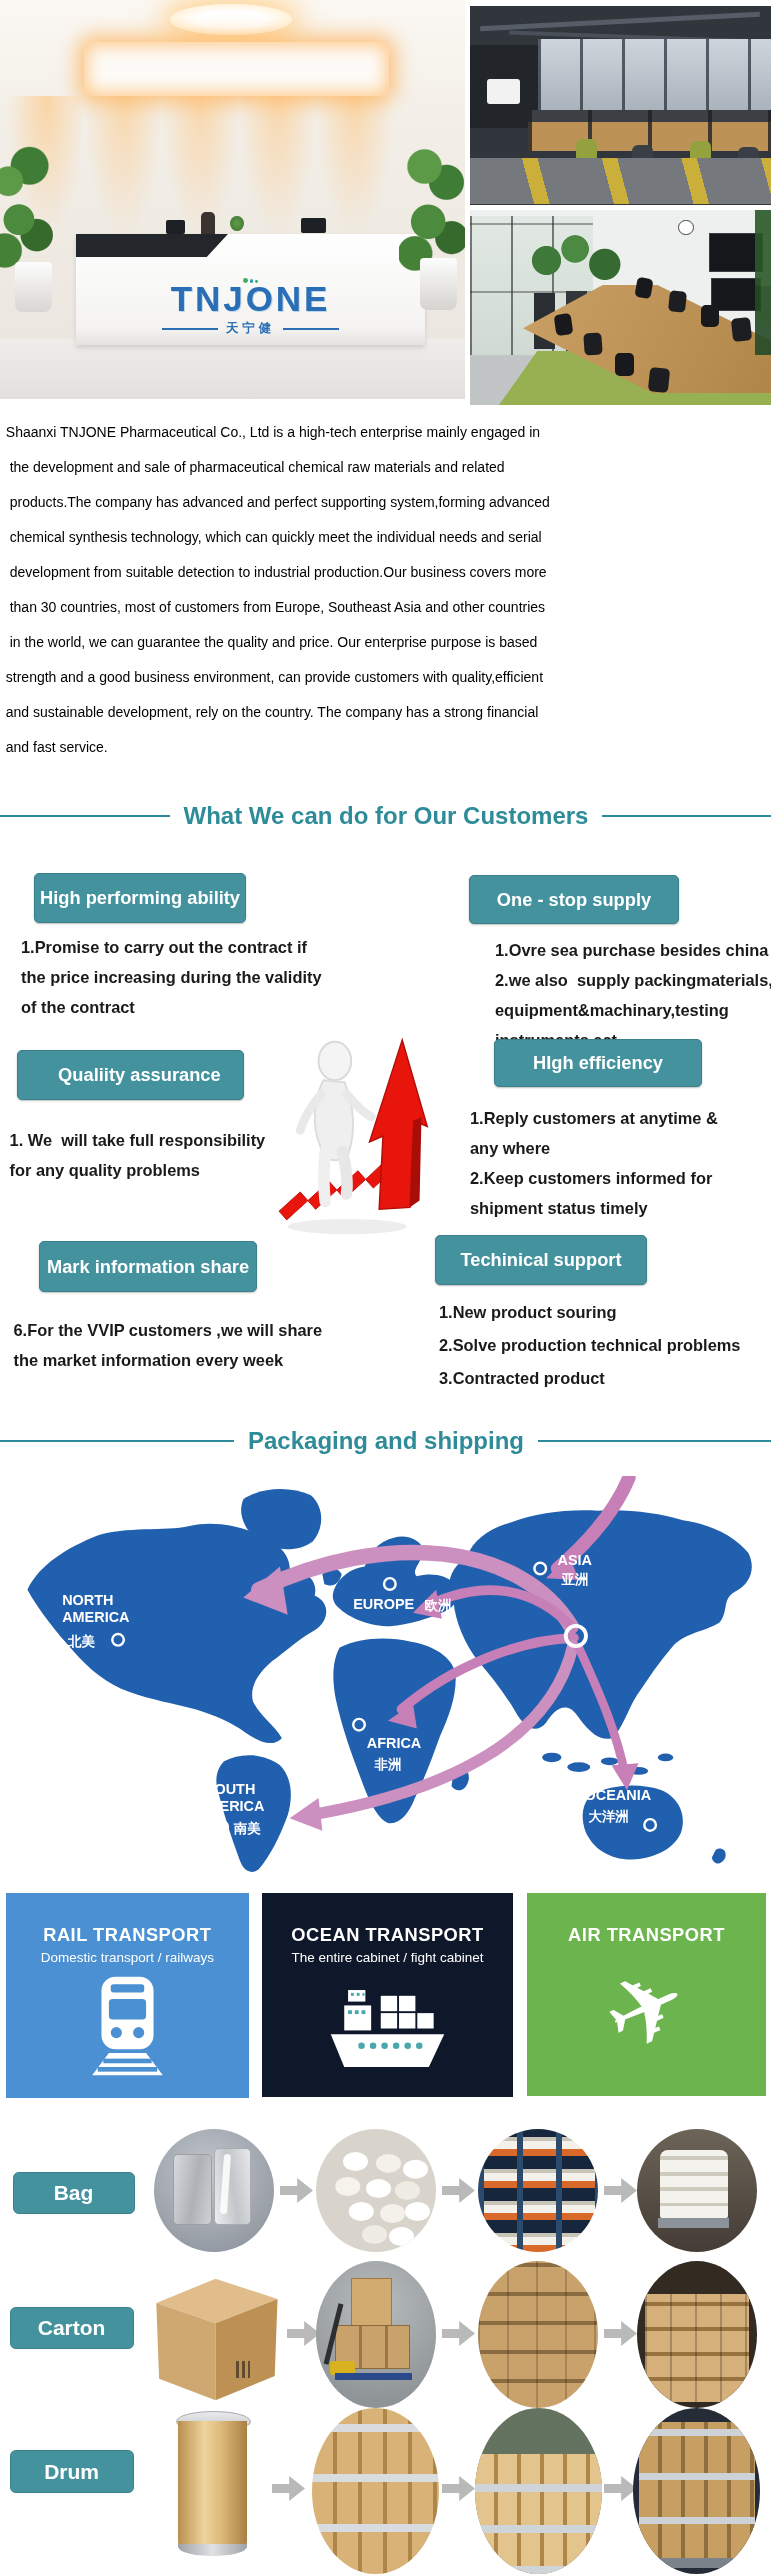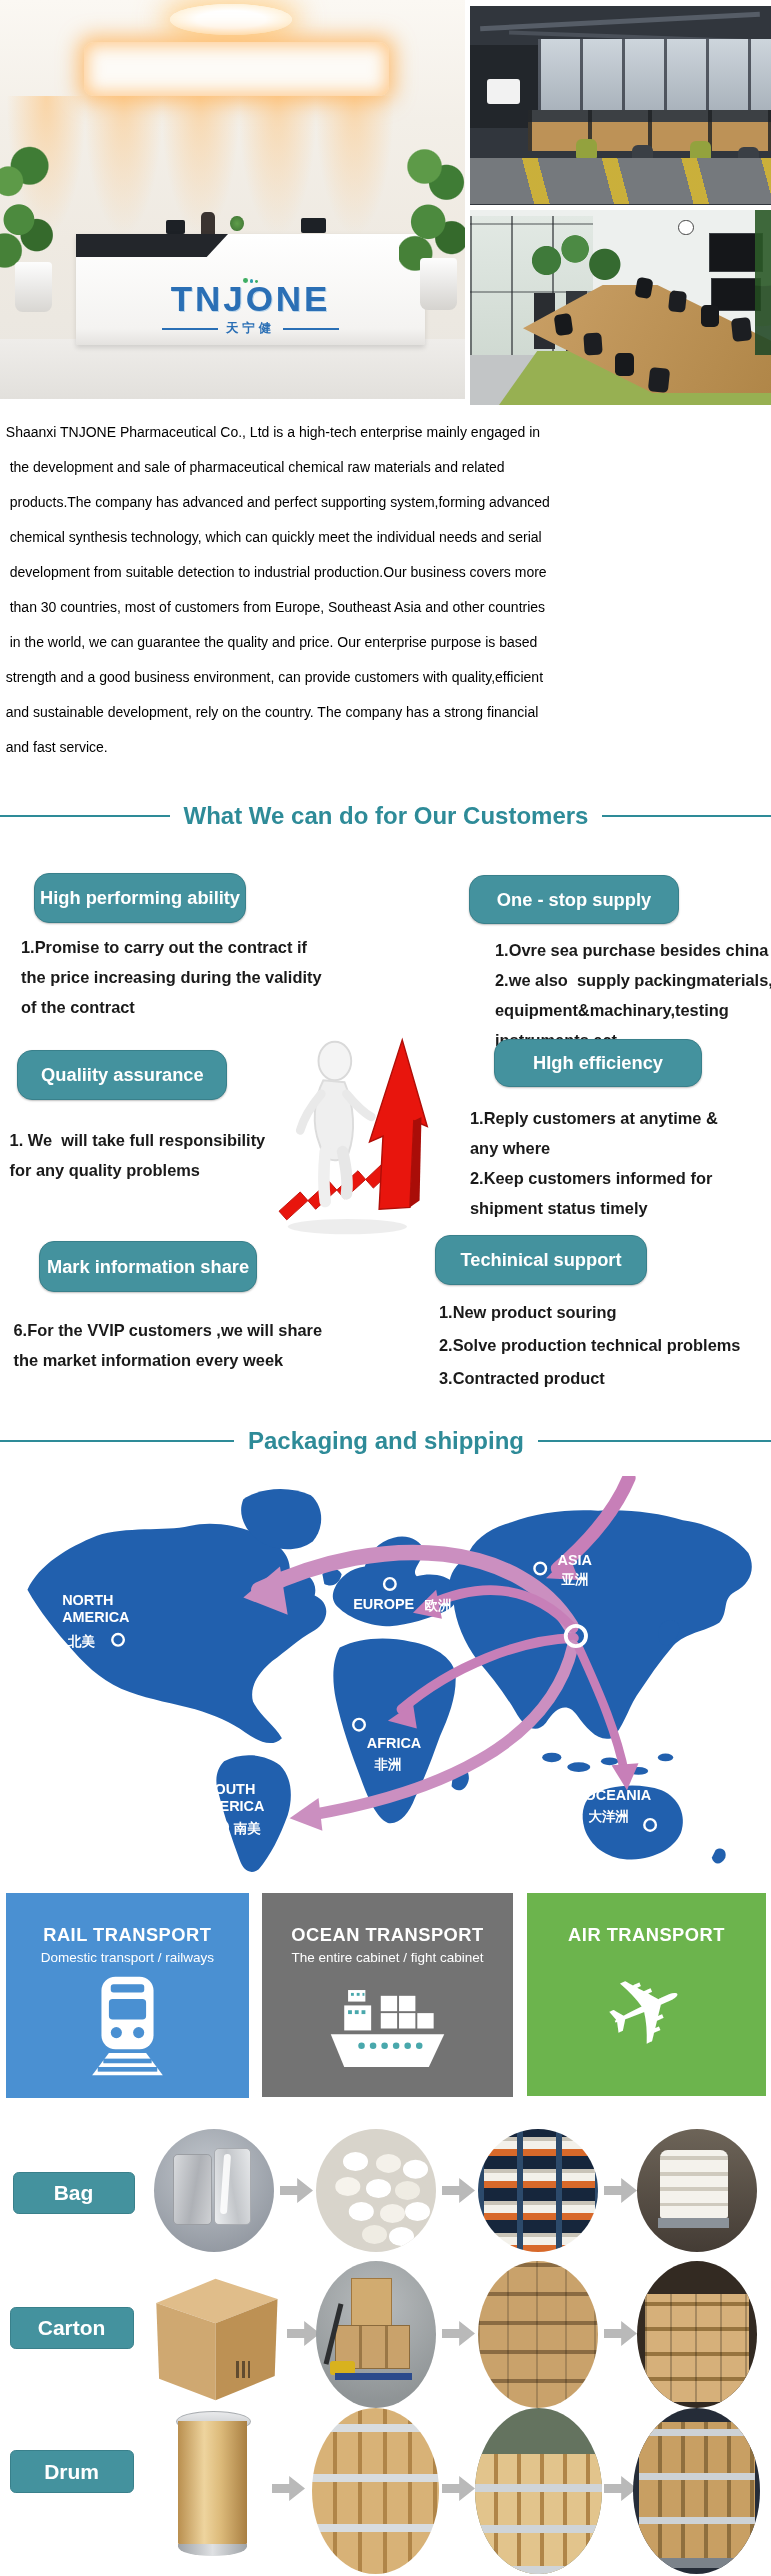--- a/index.html
+++ b/index.html
@@ -2,21 +2,21 @@
 <html><head>
 <meta charset="utf-8">
 <style>
   html,body{margin:0;padding:0;background:#fff;}
   .page{position:relative;width:772px;height:2576px;background:#fff;overflow:hidden;
         font-family:"Liberation Sans",sans-serif;color:#111;}
   .abs{position:absolute;}
   .pre{white-space:pre;}
   
   .photo{position:absolute;overflow:hidden;background:#ddd;}
-  .chipbtn{position:absolute;background:#44929e;border:1px solid #39808b;border-radius:15px;
+  .chipbtn{position:absolute;background:#44929e;border:1px solid #39808b;border-radius:5px;
         color:#fff;font-weight:bold;display:flex;align-items:center;justify-content:center;
         text-align:center;box-shadow:0 1px 1.9px rgba(0,0,0,.25);}
   .points{position:absolute;font-weight:bold;color:#1a1a1a;font-size:16.4px;line-height:30px;}
   .divider{position:absolute;left:0;width:772px;display:flex;align-items:center;gap:13.5px;}
   .divider .ln{flex:1;height:1.9px;background:#2e8b98;}
   .divider .tx{color:#2e8b98;font-size:24px;font-weight:bold;white-space:nowrap;}
   .card{position:absolute;display:flex;flex-direction:column;align-items:center;}
   .card .ct{margin-top:31px;color:#fff;font-weight:bold;font-size:18.3px;letter-spacing:0.5px;}
   .card .cs{margin-top:3.9px;color:#fff;font-size:13.5px;}
   .barrow{position:absolute;width:33px;height:25px;background:#b9b9b9;
@@ -146,21 +146,21 @@
   <div class="chipbtn" style="left:469px;top:875px;width:208px;height:47px;font-size:18.3px;">
     <span>One - stop supply</span>
     </div>
   <div class="points" style="left:466px;top:935px;margin-left:29px;">
     <div class="pre">1.Ovre sea purchase besides china</div>
     <div class="pre">2.we also  supply packingmaterials,</div>
     <div class="pre">equipment&amp;machinary,testing</div>
     <div class="pre">instruments.ect.</div>
   </div>
 
-  <div class="chipbtn" style="left:17.4px;top:1050px;width:208px;height:48px;font-size:18.3px;">
+  <div class="chipbtn" style="left:17.4px;top:1050px;width:208px;height:48px;font-size:18.3px;padding-left:17px;">
     <span>Qualiity assurance</span>
     </div>
   <div class="points" style="left:9.6px;top:1125px;">
     <div class="pre">1. We  will take full responsibility</div>
     <div class="pre">for any quality problems</div>
   </div>
 
   <div class="chipbtn" style="left:494px;top:1039px;width:206px;height:46px;font-size:18.3px;">
     <span>HIgh efficiency</span>
     </div>
@@ -280,21 +280,21 @@
       <rect x="32" y="10" width="36" height="9" rx="3" fill="#4a90d2"></rect>
       <rect x="30" y="26" width="40" height="22" rx="4" fill="#4a90d2"></rect>
       <circle cx="38" cy="62" r="6" fill="#4a90d2"></circle>
         <circle cx="62" cy="62" r="6" fill="#4a90d2"></circle>
       <path d="M30,84 L70,84 L88,108 L12,108 Z" fill="#fff"></path>
       <rect x="24" y="90" width="52" height="5" fill="#4a90d2"></rect>
       <rect x="18" y="99" width="64" height="5" fill="#4a90d2"></rect>
     </svg>
   </div>
 
-  <div class="card" style="left:262px;top:1893px;width:251px;height:204px;background:#737373;">
+  <div class="card" style="left:262px;top:1893px;width:251px;height:204px;background:#0f172a;">
     <div class="ct">OCEAN TRANSPORT</div>
     <div class="cs">The entire cabinet / fight cabinet</div>
     <svg width="125" height="93" viewBox="0 0 130 96" style="margin-top:17.4px;">
       <rect x="24" y="8" width="18" height="12" fill="#fff"></rect>
       <rect x="27" y="11" width="3" height="3" fill="#49a8ac"></rect>
         <rect x="33" y="11" width="3" height="3" fill="#49a8ac"></rect>
         <rect x="39" y="11" width="2" height="3" fill="#49a8ac"></rect>
       <rect x="20" y="24" width="28" height="26" fill="#fff"></rect>
       <rect x="24" y="29" width="4" height="4" fill="#49a8ac"></rect>
         <rect x="31" y="29" width="4" height="4" fill="#49a8ac"></rect>

